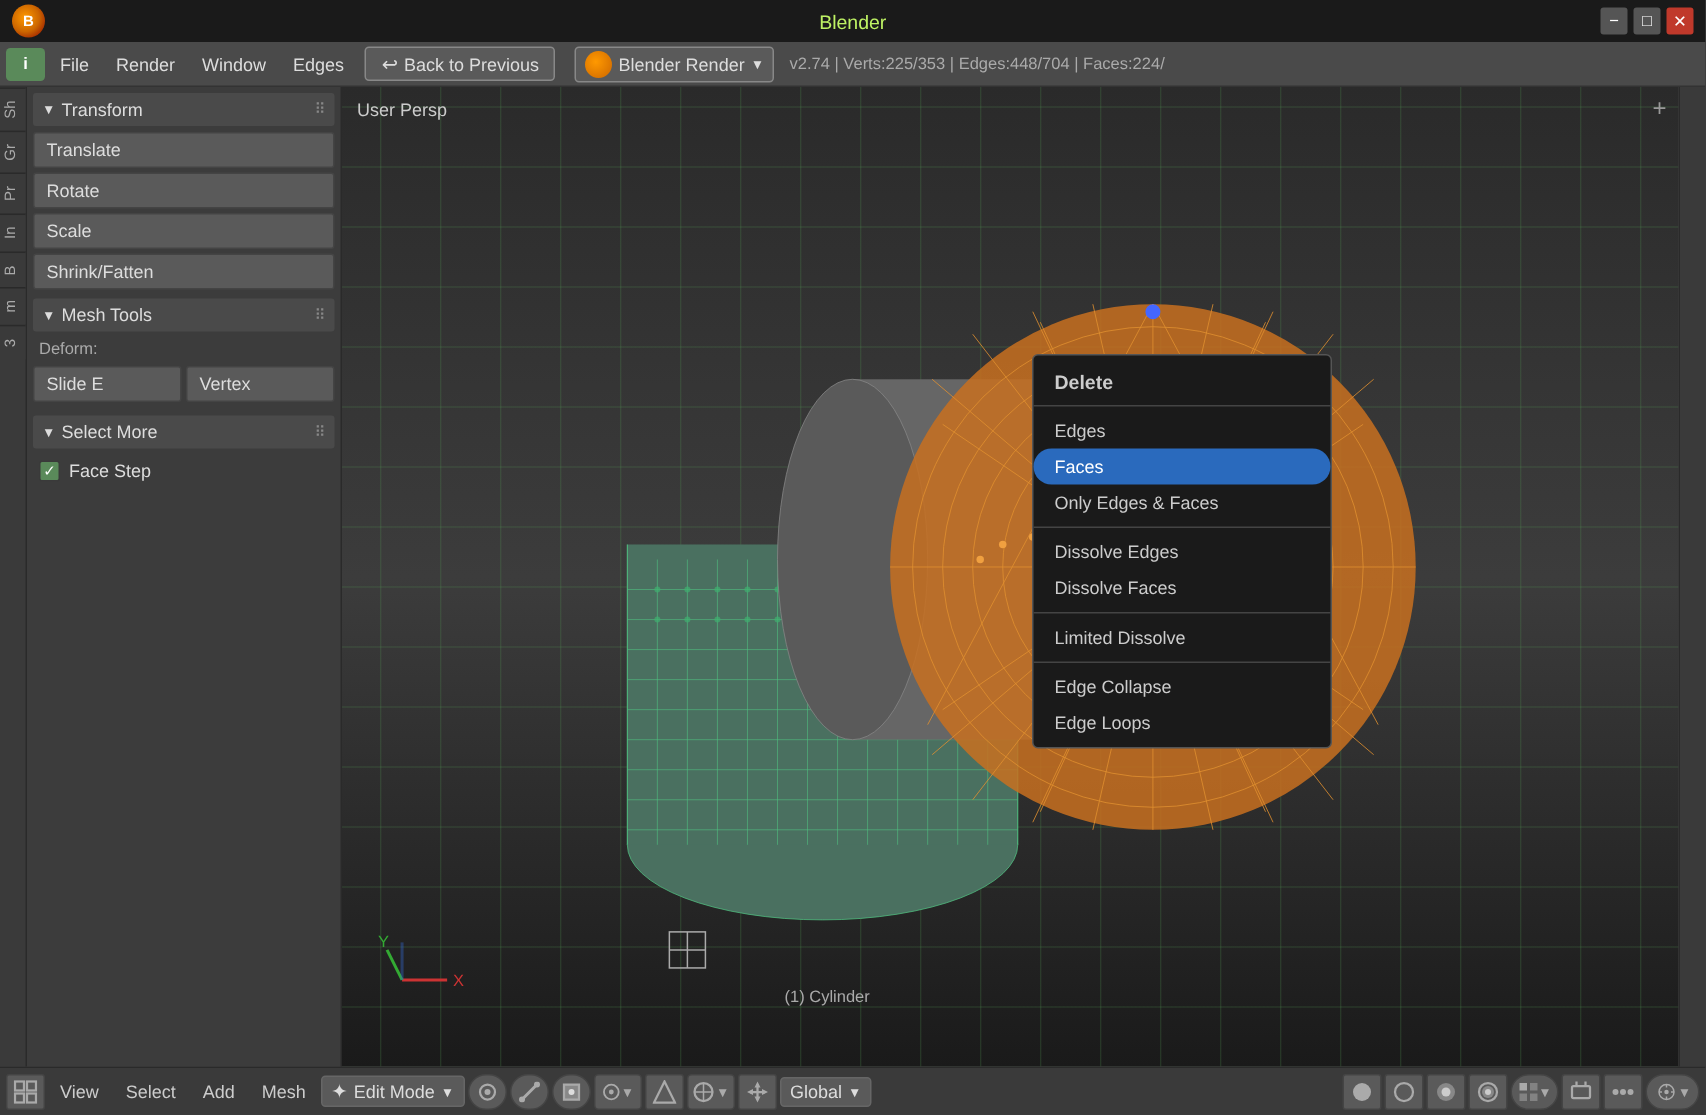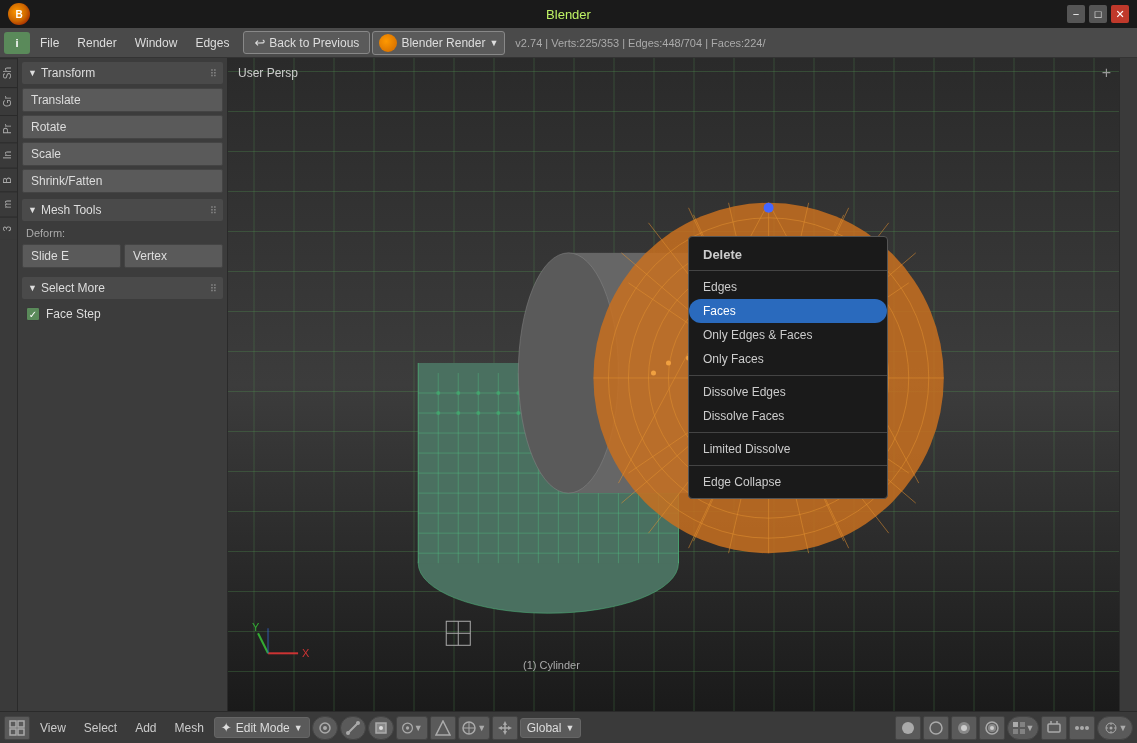--- a/index.html
+++ b/index.html
@@ -84,21 +84,21 @@
       cursor: pointer;
       margin-left: 4px;
     }
     .render-engine-select {
       display: flex; align-items: center;
       background: #5a5a5a;
       border: 1px solid #888;
       border-radius: 3px;
       padding: 2px 6px;
       color: #ddd;
-      margin-left: 0;
+      margin-left: 11px;
       gap: 4px;
       cursor: pointer;
     }
     .blender-logo-small {
       width: 18px; height: 18px;
       border-radius: 50%;
       background: radial-gradient(circle at 40% 40%, #f90, #c60);
     }
     .status-text {
       color: #aaa;
@@ -595,38 +595,38 @@
         <div class="ctx-header">Delete</div>
         <div class="ctx-item">
           <span>Edges</span>
         </div>
         <div class="ctx-item selected">
           <span>Faces</span>
         </div>
         <div class="ctx-item">
           <span>Only Edges &amp; Faces</span>
         </div>
-        <div class="ctx-item">
-          <span>Only Faces</span>
-        </div>
         <div class="ctx-separator"></div>
         <div class="ctx-item">
           <span>Dissolve Edges</span>
         </div>
         <div class="ctx-item">
           <span>Dissolve Faces</span>
         </div>
         <div class="ctx-separator"></div>
         <div class="ctx-item">
           <span>Limited Dissolve</span>
         </div>
         <div class="ctx-separator"></div>
         <div class="ctx-item">
           <span>Edge Collapse</span>
         </div>
+        <div class="ctx-item">
+          <span>Edge Loops</span>
+        </div>
       </div>
     </div>
   </div>
 
   <div id="right-sidebar"></div>
 </div>
 
 <div id="bottombar">
   <div class="bottom-icon-btn">
     <svg width="16" height="16" viewBox="0 0 16 16">

